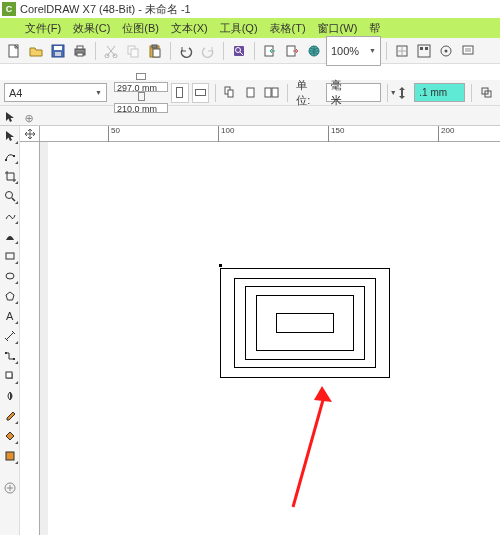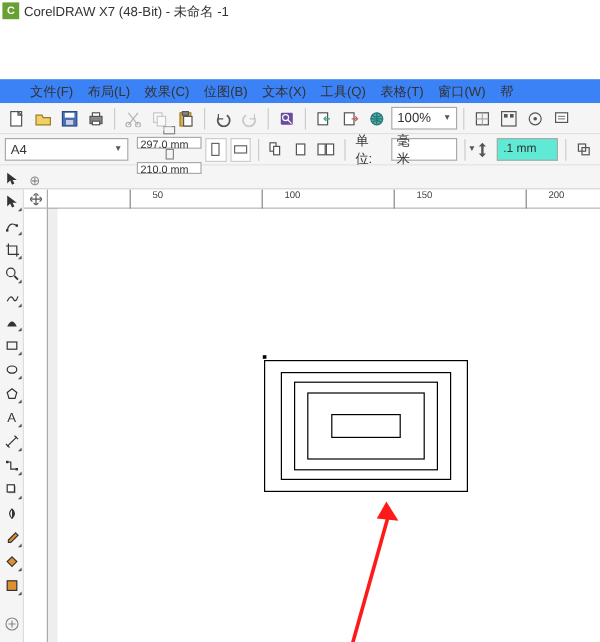--- a/index.html
+++ b/index.html
@@ -4,32 +4,32 @@
 <style>
   * { box-sizing: border-box; margin: 0; padding: 0; font-family: "Microsoft YaHei", Arial, sans-serif; }
   body { width: 500px; height: 535px; overflow: hidden; background: #fff; font-size: 11px; color: #333; }
 
   
   .title-bar { height: 18px; background: #fff; display: flex; align-items: center; padding-left: 2px; }
   .app-icon { width: 14px; height: 14px; background: #68a132; display: flex; align-items: center; justify-content: center; color: #fff; font-size: 9px; font-weight: bold; margin-right: 4px; }
   .title-text { font-size: 11px; color: #333; }
 
   
-  .menu-bar { height: 20px; background: #3b82f6; display: flex; align-items: center; padding-left: 20px; gap: 2px; margin-top: 48px; }
+  .menu-bar { height: 20px; background: #bef264; display: flex; align-items: center; padding-left: 20px; gap: 2px; }
   .menu-item { padding: 2px 5px; font-size: 11px; cursor: default; }
 
   
   .toolbar { height: 26px; background: #f5f5f5; border-bottom: 1px solid #ddd; display: flex; align-items: center; padding: 0 4px; gap: 2px; }
   .tb-btn { width: 20px; height: 20px; display: flex; align-items: center; justify-content: center; background: #f5f5f5; border: 1px solid transparent; cursor: default; }
   .tb-sep { width: 1px; height: 18px; background: #ccc; margin: 0 3px; }
-  .zoom-field { width: 55px; height: 19px; border: 1px solid #aaa; background: #fff; font-size: 11px; padding: 0 4px; display: flex; align-items: center; justify-content: space-between; }
+  .zoom-field { width: 55px; height: 30px; border: 1px solid #aaa; background: #fff; font-size: 11px; padding: 0 4px; display: flex; align-items: center; justify-content: space-between; }
   .dd-arrow { font-size: 7px; color: #555; }
 
   
-  .prop-bar { height: 26px; background: #f5f5f5; border-bottom: 1px solid #ddd; display: flex; align-items: center; padding: 0 4px; gap: 3px; }
+  .prop-bar { height: 26px; background: #f5f5f5; border-bottom: 1px solid #ddd; display: flex; align-items: center; padding: 0 4px; gap: 3px; margin-top: 16px; }
   .paper-dd { width: 105px; height: 19px; border: 1px solid #aaa; background: #fff; display: flex; align-items: center; justify-content: space-between; padding: 0 4px; font-size: 11px; }
   .dims { display: flex; flex-direction: column; font-size: 9px; line-height: 10px; margin-left: 4px; }
   .dim-row { display: flex; align-items: center; gap: 2px; flex-direction: column; }
   .dim-icon { width: 10px; height: 9px; border: 1px solid #888; display:inline-block; }
   .dim-field { width: 54px; height: 10px; border: 1px solid #aaa; background: #fff; font-size: 9px; padding: 0 2px; }
   .orient-btn { width: 18px; height: 20px; border: 1px solid #ccc; background: #fff; display:flex; align-items:center; justify-content:center; }
   .orient-inner { border: 1px solid #666; }
   .unit-label { font-size: 11px; margin: 0 2px; }
   .unit-dd { width: 55px; height: 19px; border: 1px solid #aaa; background: #fff; display: flex; align-items: center; justify-content: space-between; padding: 0 4px; font-size: 11px; gap: 48px; }
   .nudge-field { width: 52px; height: 19px; border: 1px solid #aaa; background: #5eead4; display: flex; align-items: center; padding: 0 4px; font-size: 10px; }
@@ -42,21 +42,21 @@
   .tab-add { margin-left: 4px; width: 14px; height: 14px; display:flex; align-items:center; justify-content:center; color:#888; font-size:11px; }
 
   
   .main { position: relative; height: calc(535px - 18px - 20px - 26px - 26px - 20px); display: flex; }
   .toolbox { width: 20px; background: #f5f5f5; border-right: 1px solid #ddd; display: flex; flex-direction: column; align-items: center; padding-top: 2px; gap: 4px; }
   .tool { width: 16px; height: 16px; display:flex; align-items:center; justify-content:center; position:relative; cursor:default; }
   .tool-fly { position:absolute; bottom:0; right:0; width:0; height:0; border-left:3px solid transparent; border-bottom:3px solid #555; }
 
   .canvas-area { flex:1; position: relative; background:#eee; }
   .ruler-h { position:absolute; left:20px; right:0; top:0; height:16px; background:#fff; border-bottom:1px solid #aaa; }
-  .ruler-h .tick { position:absolute; top:0; font-size:8px; color:#444; border-left:1px solid #888; height:16px; padding-left:18px; }
+  .ruler-h .tick { position:absolute; top:0; font-size:8px; color:#444; border-left:1px solid #888; height:16px; padding-left:2px; }
   .ruler-v { position:absolute; left:0; top:16px; bottom:0; width:20px; background:#fff; border-right:1px solid #aaa; }
   .ruler-corner { position:absolute; left:0; top:0; width:20px; height:16px; background:#fff; border-right:1px solid #aaa; border-bottom:1px solid #aaa; display:flex; align-items:center; justify-content:center; }
   .page { position:absolute; left:28px; top:16px; right:0; bottom:0; background:#fff; }
 
   
   .rects { position:absolute; left:172px; top:126px; width:170px; height:110px; }
   .rect { position:absolute; border:1px solid #000; background:transparent; }
   .handle { position:absolute; width:3px; height:3px; background:#000; left:-1px; top:-4px; }
 
   
@@ -66,21 +66,20 @@
 </head>
 <body>
 
 <div class="title-bar">
   <div class="app-icon">C</div>
   <div class="title-text">CorelDRAW X7 (48-Bit) - 未命名 -1</div>
 </div>
 
 <div class="menu-bar">
   <span class="menu-item">文件(F)</span>
-  <span class="menu-item">布局(L)</span>
   <span class="menu-item">效果(C)</span>
   <span class="menu-item">位图(B)</span>
   <span class="menu-item">文本(X)</span>
   <span class="menu-item">工具(Q)</span>
   <span class="menu-item">表格(T)</span>
   <span class="menu-item">窗口(W)</span>
   <span class="menu-item">帮</span>
 </div>
 
 <div class="toolbar">

